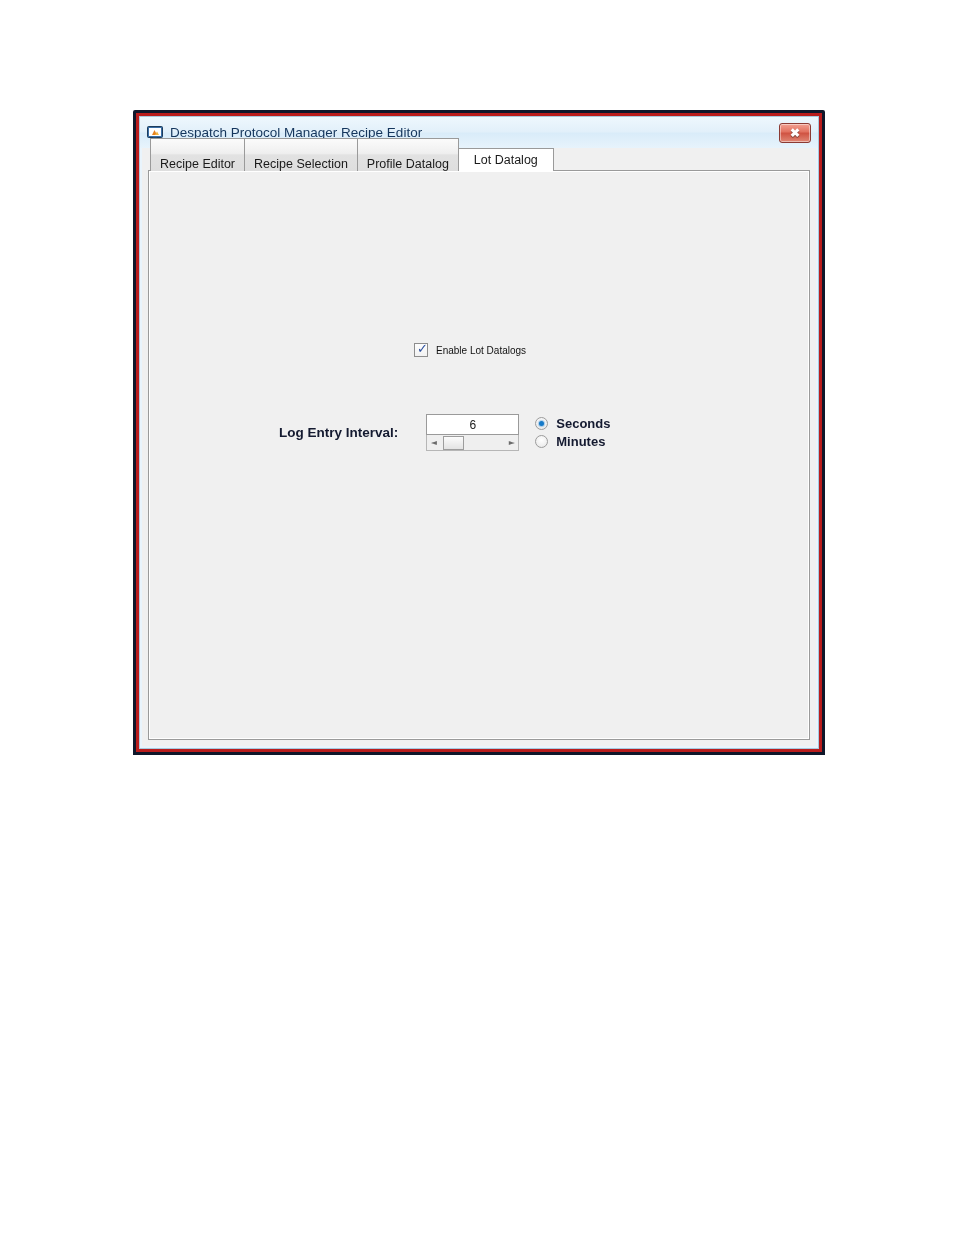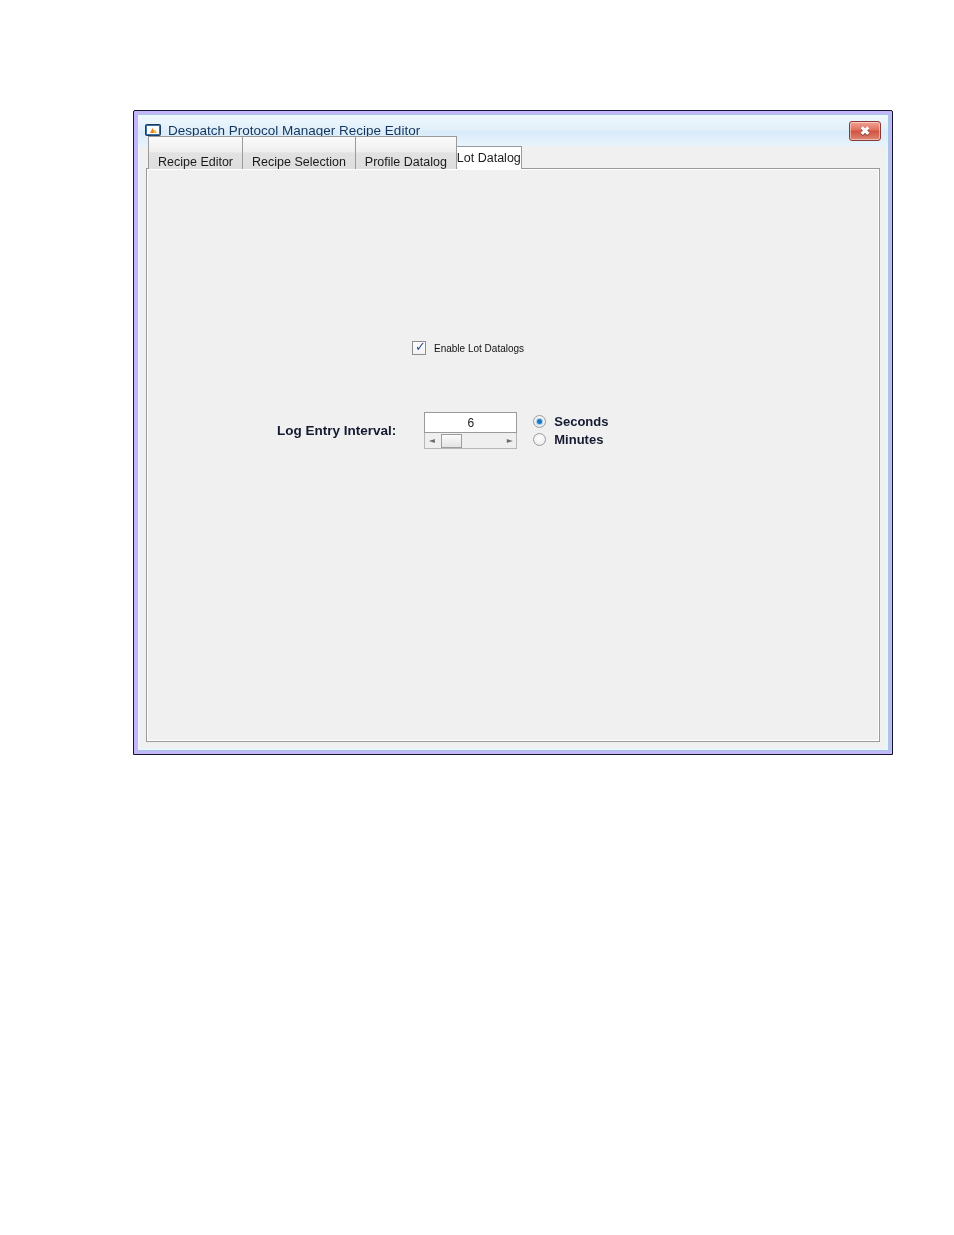--- a/index.html
+++ b/index.html
@@ -13,24 +13,24 @@
     font-family: "Liberation Sans", sans-serif;
     position: relative;
     overflow: hidden;
   }
 
   
   #app-window {
     position: absolute;
     left: 133px;
     top: 110px;
-    width: 760px;
+    width: 692px;
     height: 645px;
-    background: #c4b5fd;
-    border: 1px solid #0f172a;
+    background: #b91c1c;
+    border: 3px solid #0f172a;
     border-radius: 2px 2px 0 0;
     box-sizing: border-box;
     padding: 3px;
   }
   #window-inner {
     width: 100%;
     height: 100%;
     background: #e9f4fc;
     border: 1px solid #a8c9dd;
     box-sizing: border-box;
@@ -122,21 +122,21 @@
     white-space: nowrap;
     position: relative;
     z-index: 1;
   }
   .tab.active {
     height: 23px;
     line-height: 22px;
     background: #ffffff;
     border-color: #9a9a9a;
     z-index: 3;
-    padding: 0 0;
+    padding: 0 15px;
   }
 
   
   #tab-panel {
     flex: 1;
     margin: 0 6px 6px 6px;
     border: 1px solid #9a9a9a;
     background: #f0f0f0;
     position: relative;
     box-sizing: border-box;

